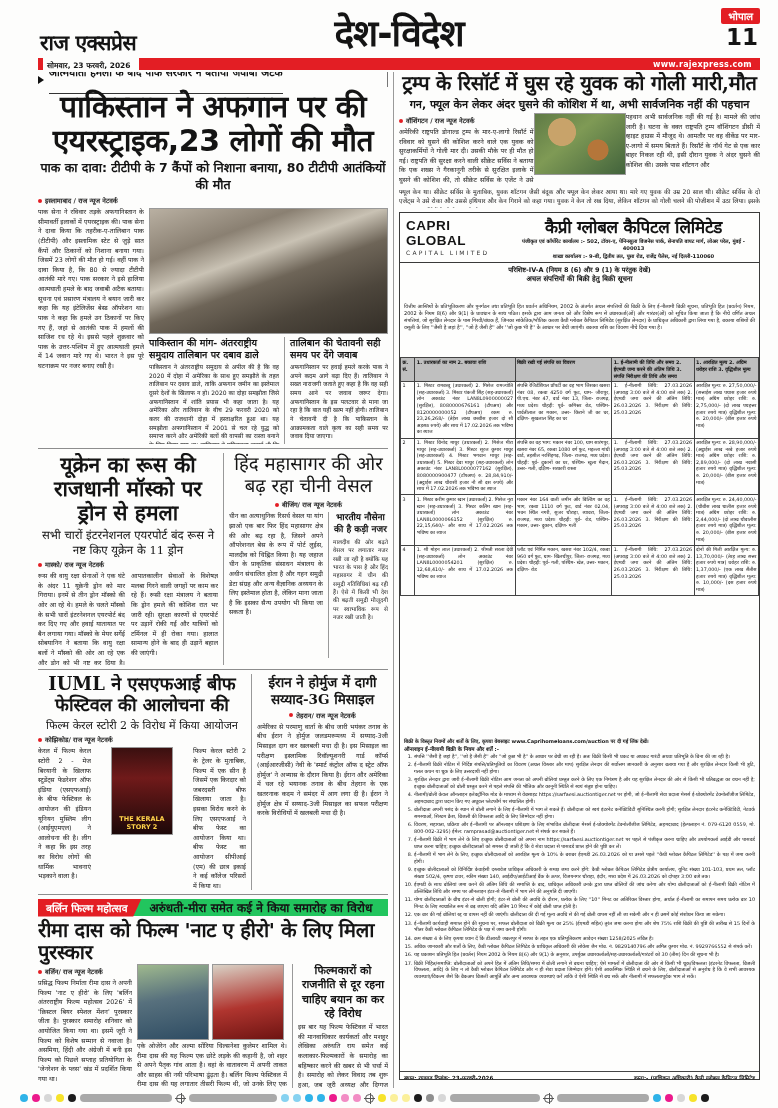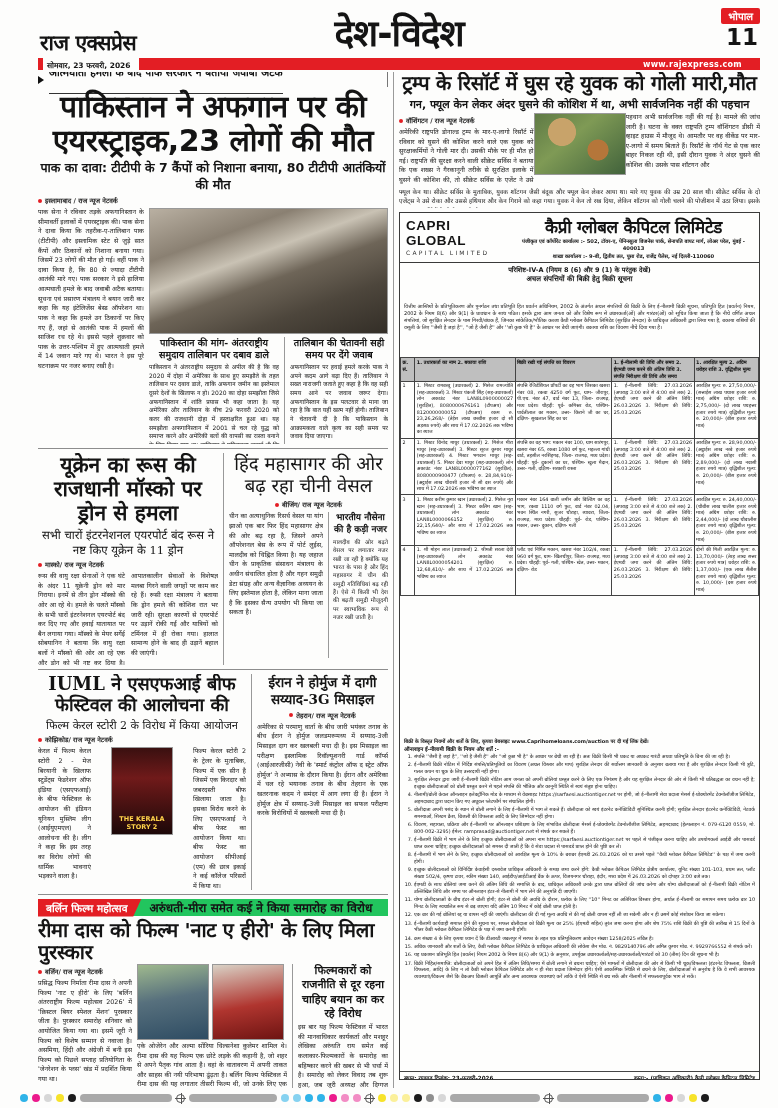--- a/index.html
+++ b/index.html
@@ -9,21 +9,21 @@
 
   
   .masthead{position:relative;height:64px}
   .paper-name{position:absolute;left:2px;top:22px;font-size:21px;font-weight:800;letter-spacing:-.5px}
   .section-title{position:absolute;left:50%;transform:translateX(-50%);top:0;font-size:37px;font-weight:800;letter-spacing:-1px}
   .edition{position:absolute;right:0;top:2px;background:#e31e24;color:#fff;font-size:10px;font-weight:700;padding:1px 7px;border-radius:2px}
   .page-number{position:absolute;right:2px;top:18px;font-size:23px;font-weight:800}
   .date-row{position:absolute;left:0;right:0;bottom:0;height:12px;display:flex;align-items:stretch}
   .red-block{width:5px;background:#e31e24;margin-right:4px}
   .date-text{font-size:7.5px;font-weight:700;white-space:nowrap;padding-top:2px;padding-right:8px}
-  .red-bar{flex:1;background:#e31e24;display:flex;align-items:center;justify-content:flex-end;padding-right:18px}
+  .red-bar{flex:1;background:#e31e24;display:flex;align-items:center;justify-content:flex-end;padding-right:8px}
   .site-text{color:#fff;font-size:8px;font-weight:700;letter-spacing:.3px}
 
   
   .main{display:flex;height:1016px;overflow:hidden;margin-top:2px}
   .col-left{width:350px;flex:none}
   .col-right{flex:1;border-left:1px solid #9a9a9a;margin-left:5px;padding-left:5px;overflow:hidden}
   .rule{border-top:1px solid #8d8d8d;margin:4px 0}
 
   .byline{display:flex;align-items:center;gap:3px;font-size:6.5px;font-weight:700;color:#222;margin:3px 0}
   .dot{width:4px;height:4px;border-radius:50%;background:#e31e24;flex:none}
@@ -38,21 +38,21 @@
   .pak-head{font-size:30px;line-height:1.12;font-weight:800;letter-spacing:-.5px;margin:3px 0 2px;text-align:center}
   .pak-sub{font-size:12.5px;font-weight:700;text-align:center;margin-bottom:1px}
   .pak-cols{display:flex;gap:5px}
   .pak-textcol{width:106px;flex:none;height:232px;overflow:hidden}
   .pak-right{flex:1;display:flex;flex-direction:column}
   .ph-airstrike{height:126px;background:
      linear-gradient(160deg,#b9b0a2 0%,#8a8072 25%,#c9c2b4 40%,#6e6558 55%,#4d463c 75%,#332e27 100%)}
   .pak-subarts{display:flex;margin-top:3px;gap:5px}
   .sa1{width:136px;flex:none;border-right:1px solid #999;padding-right:5px}
   .sa2{flex:1}
-  .sa-head{font-size:9.5px;font-weight:700;text-align:center;line-height:1.25;margin-bottom:2px}
+  .sa-head{font-size:9.5px;font-weight:700;text-align:left;line-height:1.25;margin-bottom:2px}
   .sa-body{font-size:6px;line-height:1.45;text-align:justify}
 
   
   .row2{display:flex;height:212px;overflow:hidden}
   .ukr{width:186px;flex:none;border-right:1px solid #999;padding-right:5px}
   .ukr-head{font-family:"DejaVu Serif",serif;font-size:21px;font-weight:700;text-align:center;line-height:1.15}
   .ukr-sub{font-size:11.5px;font-weight:400;text-align:center;line-height:1.25;margin-top:3px;font-family:"DejaVu Serif",serif}
   .two-col{column-count:2;column-gap:6px;height:128px;overflow:hidden}
   .chn{flex:1;padding-left:5px}
   .chn-head{font-family:"DejaVu Serif",serif;font-size:18.5px;font-weight:500;text-align:center;line-height:1.2}

